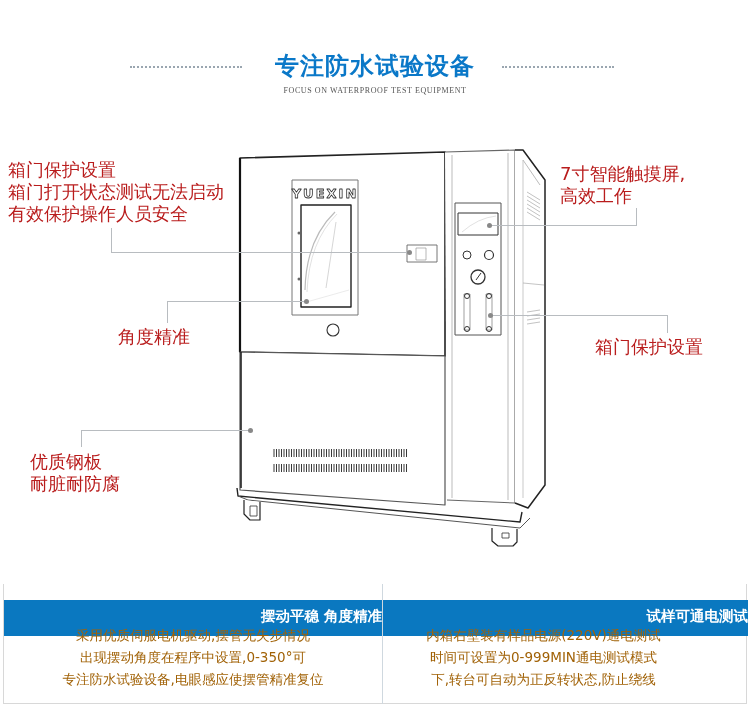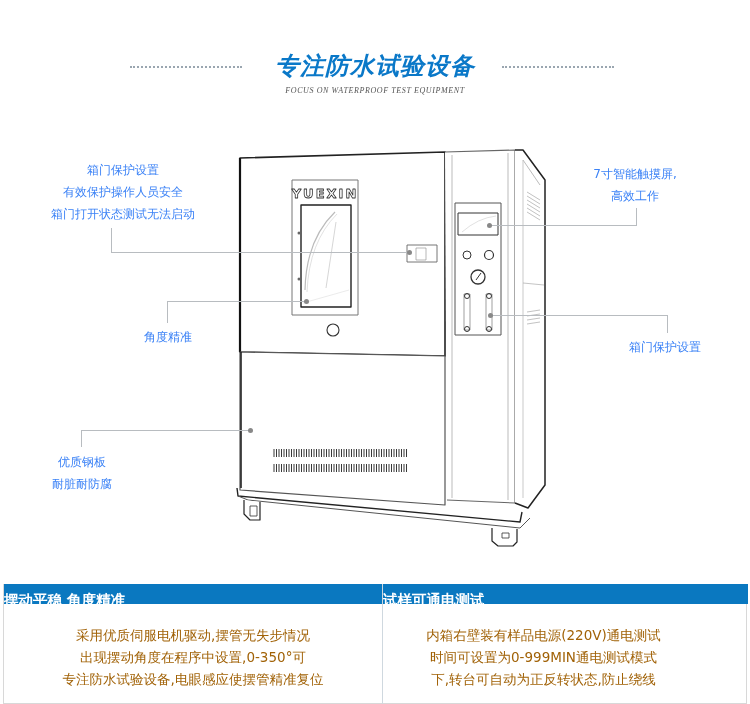--- a/index.html
+++ b/index.html
@@ -1,34 +1,34 @@
 <!DOCTYPE html>
 <html><head>
 <meta charset="utf-8">
 <style>
   * { box-sizing: border-box; margin: 0; padding: 0; }
   html, body { width: 750px; height: 704px; background: #ffffff; overflow: hidden; }
   body { position: relative; font-family: "DejaVu Sans", "Liberation Sans", sans-serif; }
 
-  .header { position: absolute; left: 0; top: 44px; width: 750px; height: 56px; font-style: italic; }
+  .header { position: absolute; left: 0; top: 44px; width: 750px; height: 56px; }
   .title-row { position: absolute; top: 6px; left: 0; width: 750px; height: 32px; }
   .title { position: absolute; left: 0; width: 750px; top: 0; text-align: center; font-size: 24px; font-weight: bold; color: #0a78c8; letter-spacing: 1px; }
   .dots { position: absolute; top: 16px; height: 0; border-top: 2px dotted #9aa6b0; width: 112px; }
   .dots.l { left: 130px; }
   .dots.r { left: 502px; }
   .subtitle { position: absolute; top: 42px; left: 0; width: 750px; text-align: center; font-family: "Liberation Serif", "DejaVu Serif", serif; font-size: 8px; color: #555; letter-spacing: 0.6px; }
 
-  .note { position: absolute; color: #3b82f6; font-size: 12px; line-height: 22px; text-align: center; white-space: nowrap; }
+  .note { position: absolute; color: #b91c1c; font-size: 18px; line-height: 22px; white-space: nowrap; }
   .leader { position: absolute; background: #b8bcc0; }
   .dot { position: absolute; width: 5px; height: 5px; border-radius: 50%; background: #888; }
 
   .machine { position: absolute; left: 0; top: 0; width: 750px; height: 570px; pointer-events: none; }
 
   .table { position: absolute; left: 3px; top: 584px; width: 744px; height: 120px; border: 1px solid #d8d8d8; border-top: none; }
-  .th { position: absolute; top: 0; height: 20px; background: #0a78c0; color: #fff; font-size: 14.5px; font-weight: bold; line-height: 32px; text-align: left; }
+  .th { position: absolute; top: 16px; height: 36px; background: #0a78c0; color: #fff; font-size: 14.5px; font-weight: bold; line-height: 32px; text-align: right; }
   .th.left { left: 0; width: 378px; }
   .th.right { left: 379px; width: 365px; }
   .divider { position: absolute; left: 378px; top: 0; width: 1px; height: 120px; background: #cfd8df; }
   .td { position: absolute; top: 40px; color: #a16207; font-size: 13.5px; line-height: 22px; text-align: center; }
   .td.left { left: 0; width: 378px; }
   .td.right { left: 357px; width: 365px; }
 </style>
 </head>
 <body>
 
@@ -109,22 +109,22 @@
   </g>
 
   <path d="M244 500 l0 14 l6 6 l10 0 l0 -18" stroke="#222" stroke-width="1.2" fill="#fff"></path>
   <rect x="250" y="506" width="7" height="10" stroke="#333" stroke-width="0.8"></rect>
   <path d="M492 528 l0 13 l6 5 l15 0 l4 -4 l0 -13" stroke="#222" stroke-width="1.2" fill="#fff"></path>
   <rect x="502" y="533" width="7" height="5" stroke="#333" stroke-width="0.8"></rect>
 </svg>
 
 <div class="note" style="left:8px; top:159px; width:230px;">
   <div>箱门保护设置</div>
+  <div>箱门打开状态测试无法启动</div>
   <div>有效保护操作人员安全</div>
-  <div>箱门打开状态测试无法启动</div>
 </div>
 <div class="leader" style="left:111px; top:228px; width:1px; height:24px;"></div>
 <div class="leader" style="left:111px; top:252px; width:299px; height:1px;"></div>
 <div class="dot" style="left:407px; top:250px;"></div>
 
 <div class="note" style="left:560px; top:163px; width:150px;">
   <div>7寸智能触摸屏,</div>
   <div>高效工作</div>
 </div>
 <div class="leader" style="left:636px; top:208px; width:1px; height:18px;"></div>

